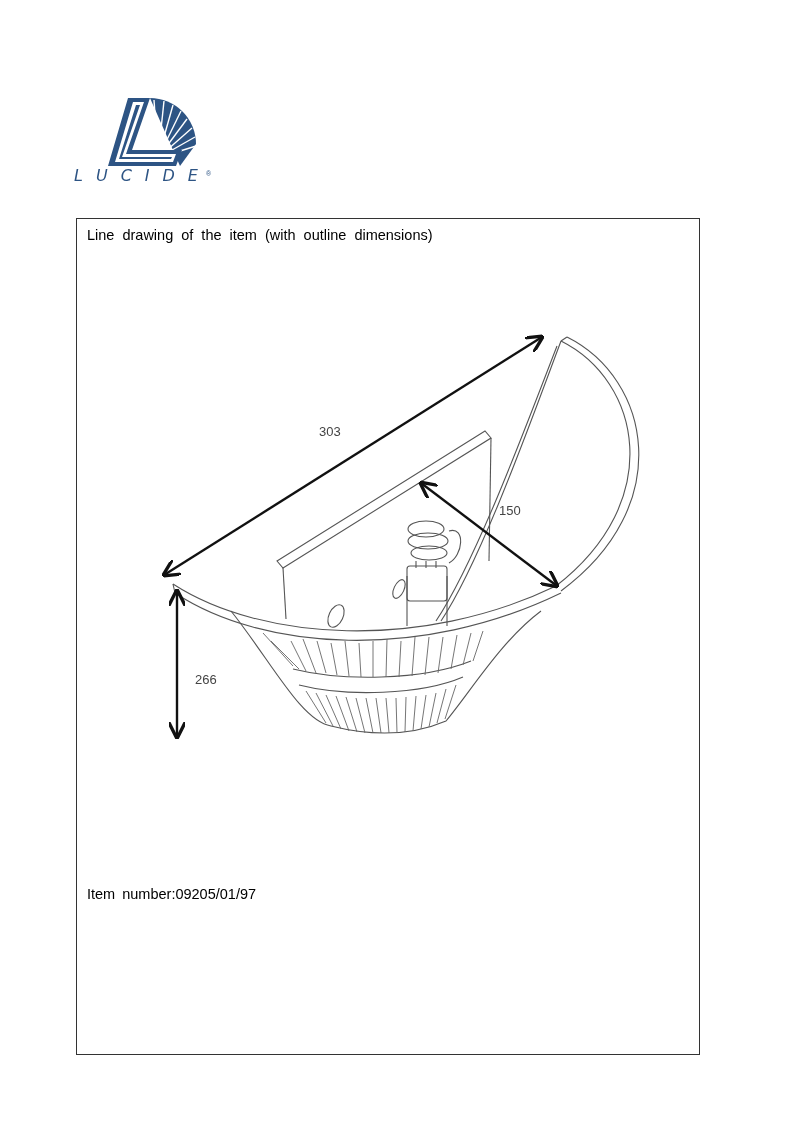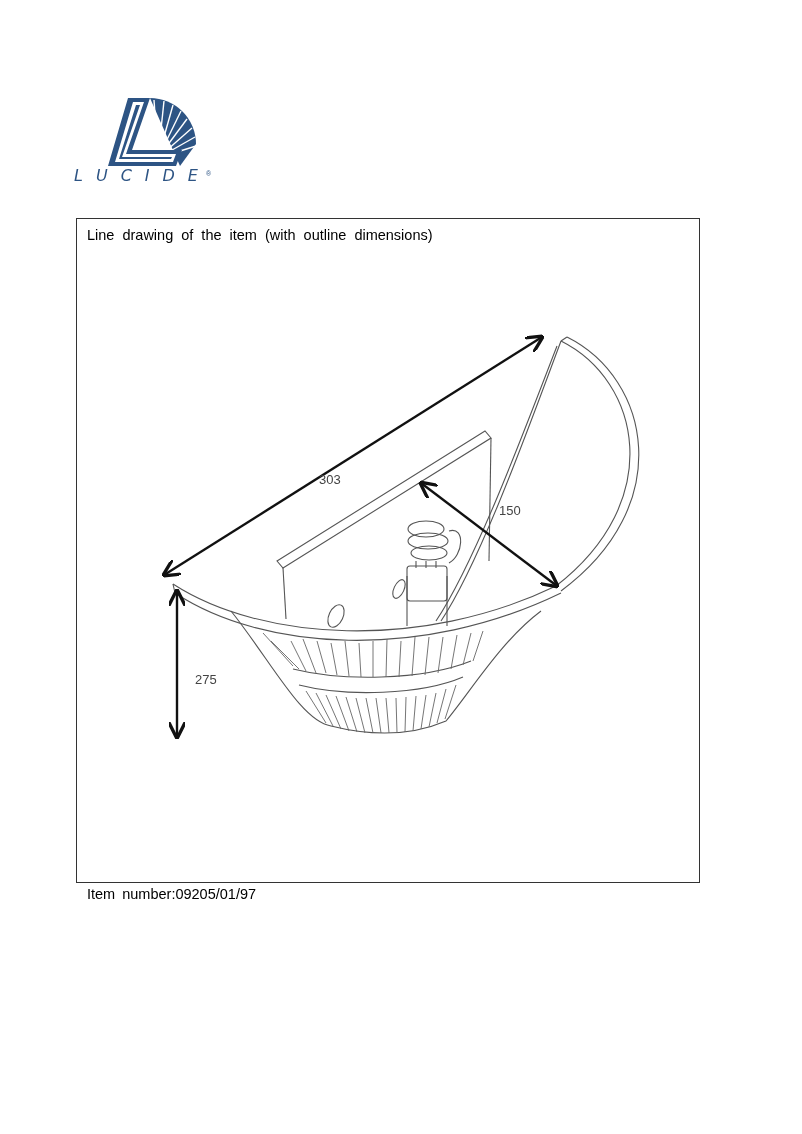--- a/index.html
+++ b/index.html
@@ -3,21 +3,21 @@
   <meta charset="utf-8">
   <style>
     html, body { margin: 0; padding: 0; background: #ffffff; }
     body { width: 802px; height: 1134px; position: relative; overflow: hidden;
            font-family: "Liberation Sans", sans-serif; color: #000; }
     .logo { position: absolute; left: 70px; top: 90px; width: 160px; height: 110px; }
     .logo svg { display: block; }
     .logo-text { position: absolute; left: 4px; top: 76px; font-family: "DejaVu Sans", sans-serif;
                  font-style: italic; font-size: 16px; letter-spacing: 13px; color: #2d5484; font-weight: normal; }
     .logo-reg { position: absolute; left: 136px; top: 80px; font-size: 7px; color: #2d5484; }
-    .frame { position: absolute; left: 76px; top: 218px; width: 624px; height: 665px;
+    .frame { position: absolute; left: 76px; top: 218px; width: 624px; height: 837px;
              border: 1.3px solid #333; box-sizing: border-box; }
     .frame-title { position: absolute; left: 10px; top: 8px; font-size: 14.5px; word-spacing: 4px; }
     .drawing { position: absolute; left: 0; top: 0; }
     .dim-label { position: absolute; font-size: 13px; color: #444; }
     .item-number { position: absolute; left: 77px; top: 886px; font-size: 14.5px; word-spacing: 3px; margin-left: 10px; }
   </style>
 </head>
 <body>
 
 <div class="logo">
@@ -123,18 +123,18 @@
         <line x1="455" y1="684" x2="444" y2="718"></line>
     </g>
 
     <g stroke="#111" stroke-width="2.4" fill="none">
       <line x1="163" y1="574" x2="541" y2="336" marker-start="url(#arr)" marker-end="url(#arr)"></line>
       <line x1="420" y1="482" x2="556" y2="585" marker-start="url(#arr)" marker-end="url(#arr)"></line>
       <line x1="176" y1="590" x2="176" y2="736" marker-start="url(#arr)" marker-end="url(#arr)"></line>
     </g>
   </svg>
 
-  <span class="dim-label" style="left:242px; top:205px;margin-top:48px;">303</span>
+  <span class="dim-label" style="left:242px; top:205px;">303</span>
   <span class="dim-label" style="left:422px; top:284px;text-align:right;">150</span>
-  <span class="dim-label" style="left:118px; top:453px;">275</span>
+  <span class="dim-label" style="left:118px; top:453px;">266</span>
 </div>
 
 <div class="item-number">Item number:09205/01/97</div>
 
 </body></html>

